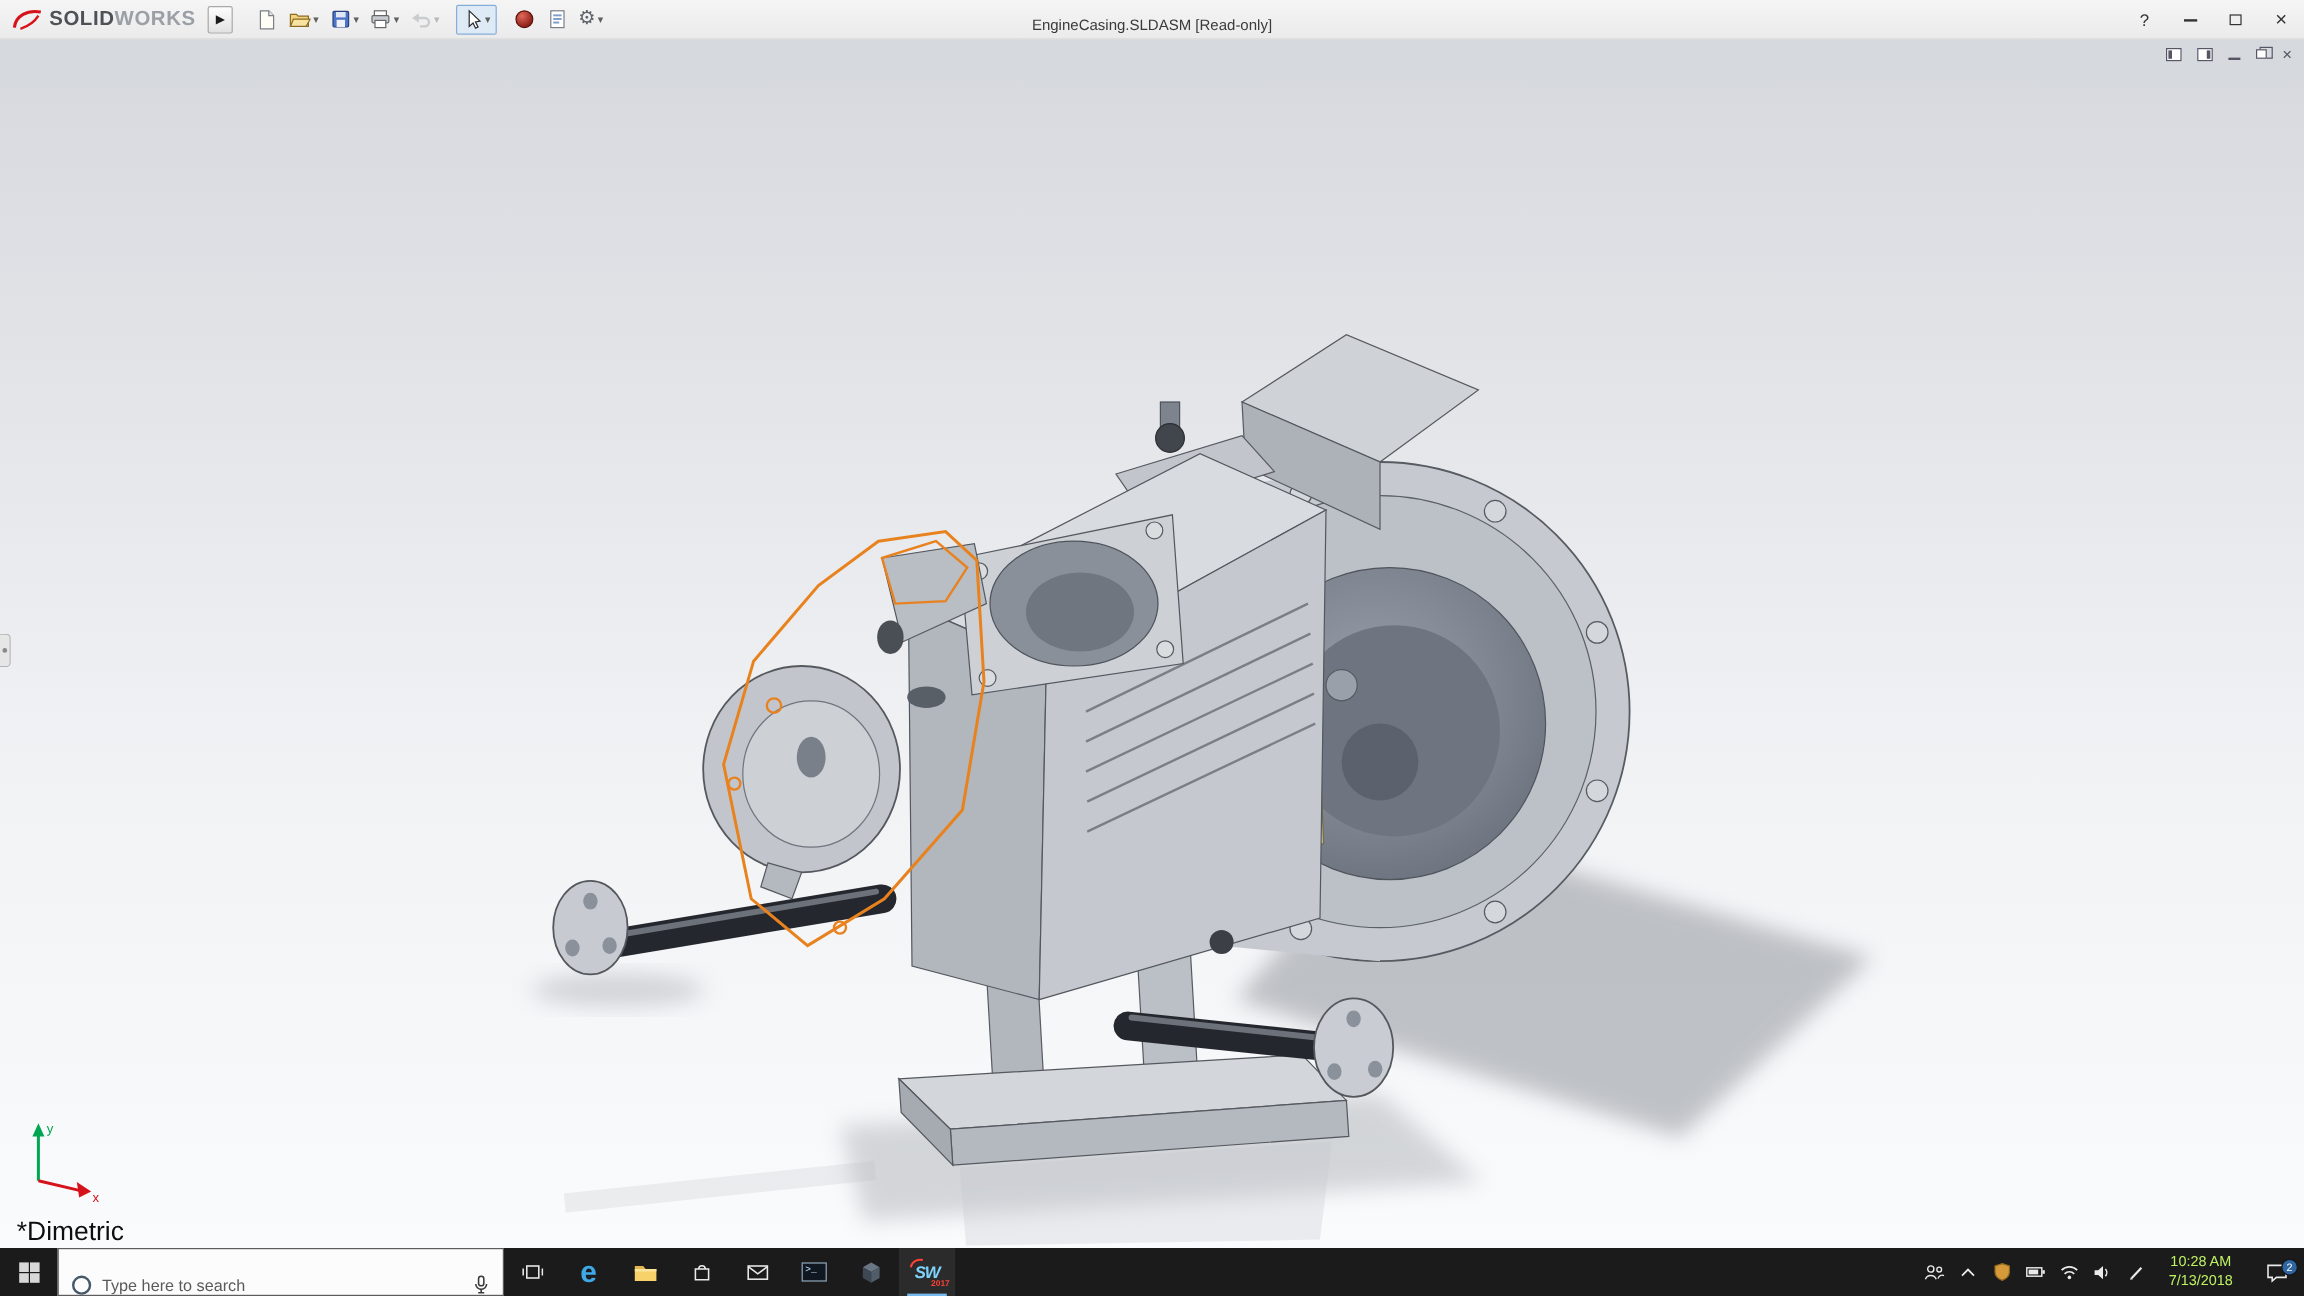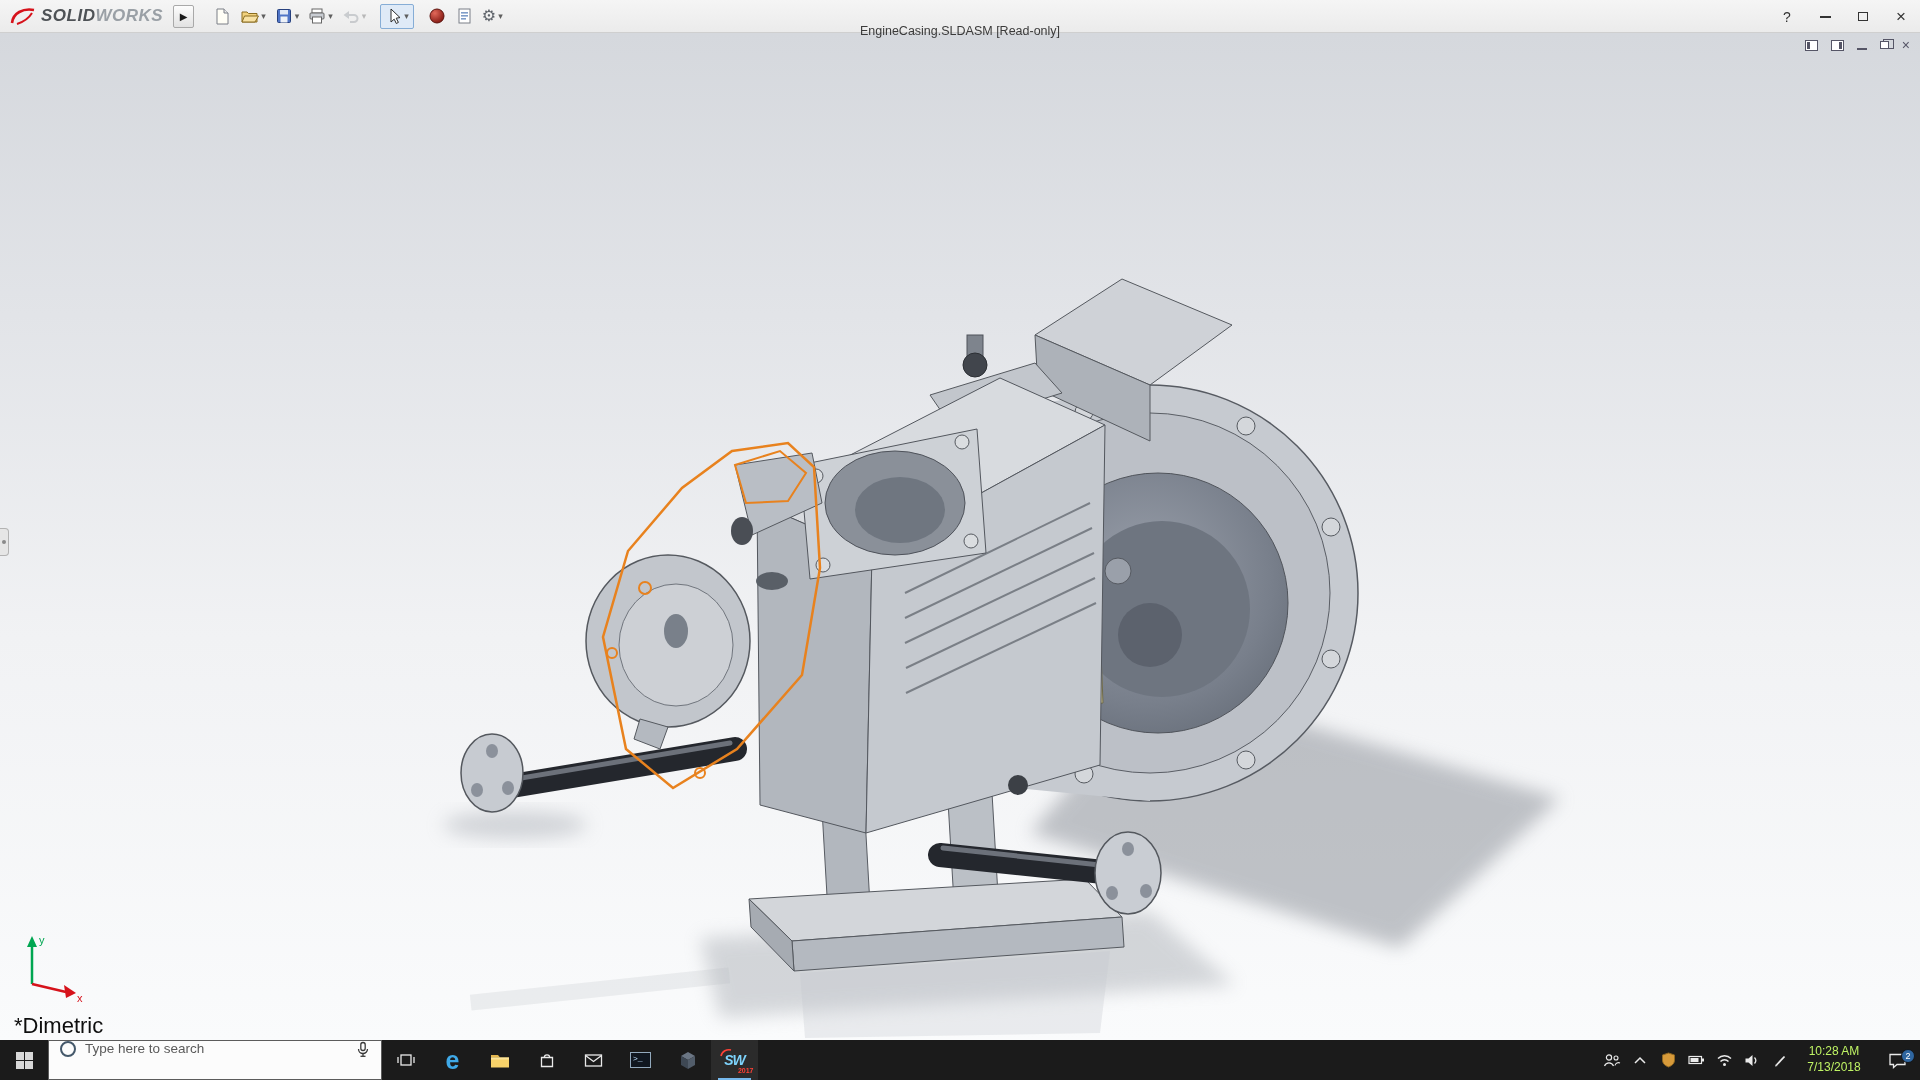--- a/index.html
+++ b/index.html
@@ -3,34 +3,34 @@
 <meta charset="utf-8">
 <style>
   * { box-sizing: border-box; margin: 0; padding: 0; }
   html,body { width:1920px; height:1080px; overflow:hidden; font-family:"Liberation Sans", sans-serif; background:#fff; }
 
   
   .titlebar { position:absolute; top:0; left:0; right:0; height:33px;
     background:linear-gradient(#f5f5f5,#ebebeb); border-bottom:1px solid #cfcfcf;
     display:flex; align-items:center; z-index:20; }
   .brand { display:flex; align-items:center; gap:5px; padding:0 6px 0 10px; }
-  .brand-text { font-style:italic; font-weight:bold; font-size:17px; color:#4e5256; letter-spacing:.5px; }
+  .brand-text { font-weight:bold; font-size:17px; color:#4e5256; letter-spacing:.5px; }
   .brand-works { color:#9aa0a6; }
   .flyout-btn { width:21px; height:23px; border:1px solid #a9a9a9; border-radius:2px;
     background:linear-gradient(#fdfdfd,#e2e2e2); display:flex; align-items:center; justify-content:center;
     font-size:10px; color:#1a1a1a; margin:0 16px 0 4px; cursor:pointer; }
   .qat { display:flex; align-items:center; gap:3px; }
   .qbtn { height:26px; display:flex; align-items:center; padding:0 3px; border-radius:2px; cursor:pointer; }
   .qbtn svg { display:block; }
   .drop { font-size:9px; color:#5f5f5f; margin-left:2px; }
   .disabled { opacity:.38; }
   .select-group { border:1px solid #86add6; background:#dfeaf7; border-radius:2px; display:flex;
     align-items:center; height:25px; padding:0 4px; margin:0 8px; }
   .gear-glyph { font-size:16px; color:#5f646b; line-height:1; }
-  .tb-title { position:absolute; left:50%; top:14px; transform:translateX(-50%); height:33px;
+  .tb-title { position:absolute; left:50%; top:4px; transform:translateX(-50%); height:33px;
     display:flex; align-items:center; font-size:12.5px; color:#3a3a3a; white-space:nowrap; }
   .tb-controls { margin-left:auto; display:flex; height:100%; }
   .wc { width:38px; height:33px; display:flex; align-items:center; justify-content:center;
     color:#333; font-size:14px; cursor:pointer; }
   .wc-min-bar { width:11px; height:2px; background:#333; display:inline-block; }
   .wc-max-box { width:10px; height:9px; border:1.5px solid #333; display:inline-block; }
   .wc-close { font-size:17px; }
 
   
   .viewport { position:absolute; top:33px; left:0; right:0; bottom:40px; overflow:hidden;
@@ -53,21 +53,21 @@
 
   .triad { position:absolute; left:16px; bottom:32px; }
   .view-label { position:absolute; left:14px; bottom:1px; font-size:22px; color:#0e0e0e; }
 
   
   .taskbar { position:absolute; bottom:0; left:0; right:0; height:40px; background:#1b1b1b;
     display:flex; align-items:stretch; z-index:30; color:#e8e8e8; }
   .tb-start { width:48px; display:flex; align-items:center; justify-content:center; cursor:pointer; }
   .win-logo { width:17px; height:17px; display:grid; grid-template-columns:8px 8px; grid-template-rows:8px 8px; gap:1px; }
   .win-logo span { background:#d8d8d8; }
-  .search-box { width:334px; background:#fcfcfc; border:1px solid #5c5c5c; display:flex; align-items:flex-start; }
+  .search-box { width:372px; background:#fcfcfc; border:1px solid #5c5c5c; display:flex; align-items:flex-end; }
   .cortana-ring { width:16px; height:16px; border:2px solid #44586a; border-radius:50%; margin:0 9px 0 11px; flex:none; }
   .search-input { flex:1; border:none; outline:none; background:transparent; font-size:13.5px; color:#222;
     font-family:"Liberation Sans", sans-serif; }
   .search-input::placeholder { color:#5a5a5a; }
   .mic { margin:0 10px; flex:none; }
   .task-icons { display:flex; }
   .ticon { width:47px; display:flex; align-items:center; justify-content:center; position:relative; cursor:pointer; }
   .ticon.active { background:rgba(255,255,255,.07); }
   .ticon.active::after { content:""; position:absolute; bottom:0; left:7px; right:7px; height:2px; background:#76b9ed; }
   .edge-glyph { font-size:25px; font-weight:bold; color:#3fa9e8; line-height:1; }

